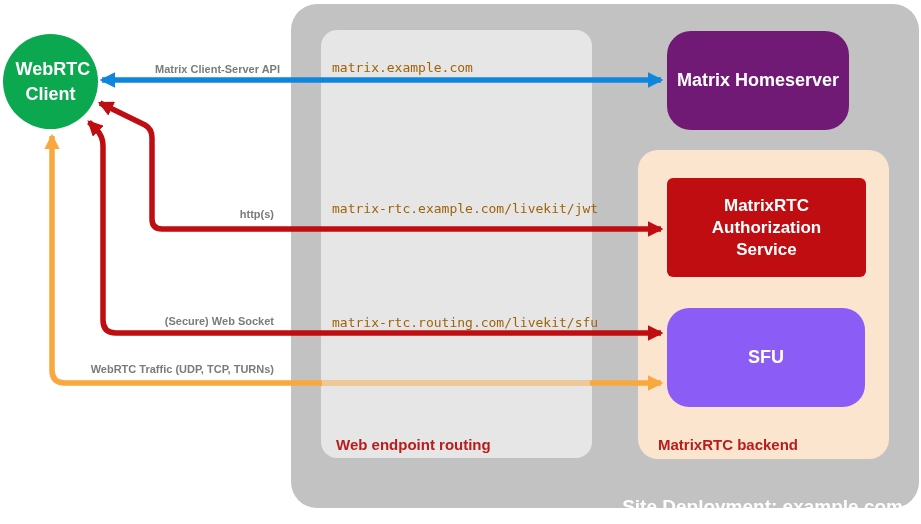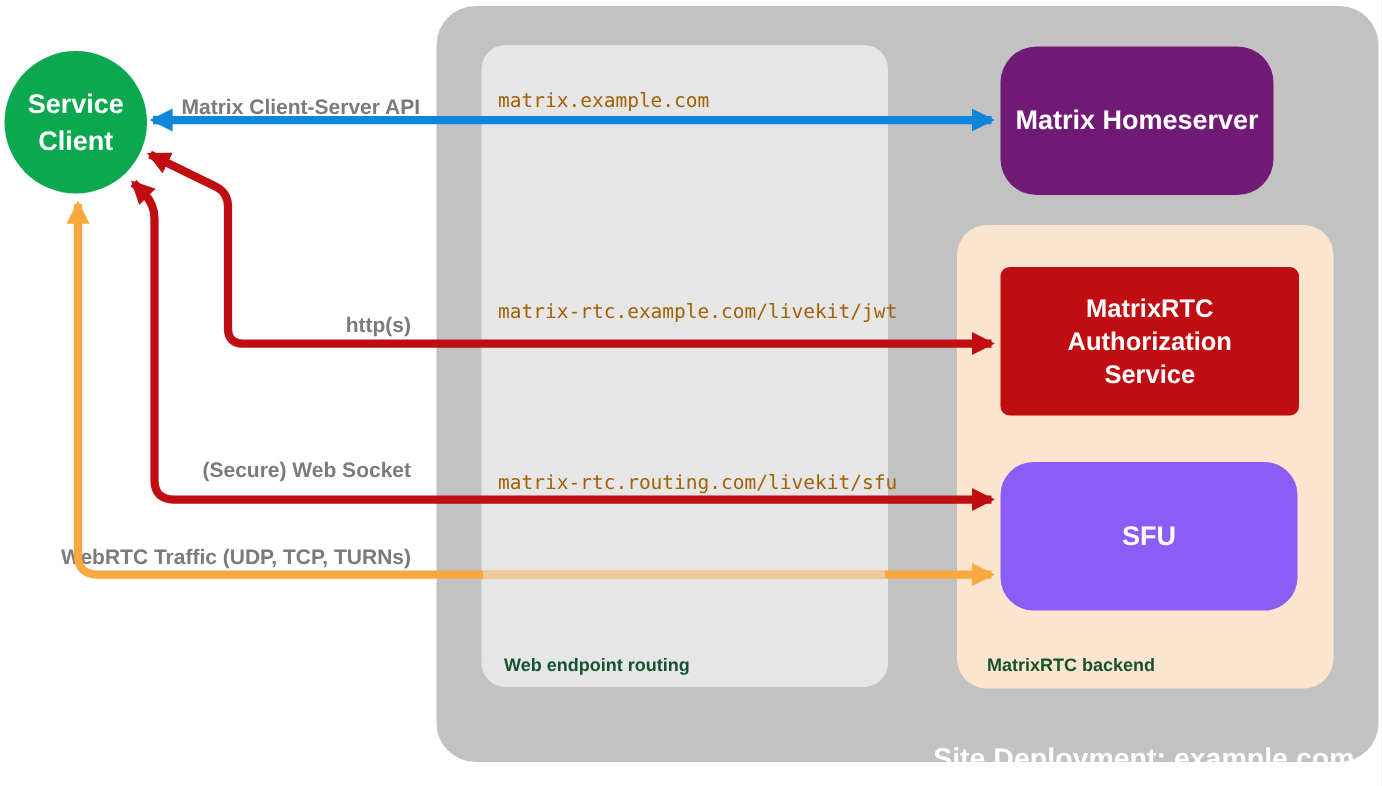--- a/index.html
+++ b/index.html
@@ -47,31 +47,31 @@
   }
   .client-circle {
     left: 3px; top: 34px; width: 95px; height: 95px;
     background: #0ca84f; border-radius: 50%;
     font-size: 18px; line-height: 25px;
   }
   .client-circle span { display: inline-block; max-width: 70px; }
 
   
   .conn-label {
-    font-size: 14px; font-weight: bold; color: #7b7b7b;
+    font-size: 11px; font-weight: bold; color: #7b7b7b;
     white-space: nowrap; text-align: right;
   }
   
   .endpoint-label {
     font-family: "DejaVu Sans Mono", monospace;
     font-size: 13px; color: #a16207; white-space: nowrap;
   }
   
   .panel-caption {
-    font-size: 12px; font-weight: bold; color: #14532d; white-space: nowrap;
+    font-size: 15px; font-weight: bold; color: #b91c1c; white-space: nowrap;
   }
   .site-caption {
     font-size: 19px; font-weight: bold; color: #ffffff;
     white-space: nowrap; text-align: right; margin-top: 14px;
   }
 
   svg.arrows { left: 0; top: 0; width: 921px; height: 524px; pointer-events: none; }
 </style>
 </head>
 <body>
@@ -90,30 +90,30 @@
 
   <div class="abs node auth-box">
     <span>MatrixRTC Authorization Service</span>
   </div>
 
   <div class="abs node sfu-box">
     <span>SFU</span>
   </div>
 
   <div class="abs node client-circle">
-    <span>Service Client</span>
+    <span>WebRTC Client</span>
   </div>
 
   <div class="abs endpoint-label" style="left:332px; top:60px;">matrix.example.com</div>
   <div class="abs endpoint-label" style="left:332px; top:201px;">matrix-rtc.example.com/livekit/jwt</div>
   <div class="abs endpoint-label" style="left:332px; top:315px;">matrix-rtc.routing.com/livekit/sfu</div>
 
   <div class="abs conn-label" style="right:641px; top:63px;">Matrix Client-Server API</div>
   <div class="abs conn-label" style="right:647px; top:208px;">http(s)</div>
-  <div class="abs conn-label" style="right:647px; top:305px;">(Secure) Web Socket</div>
+  <div class="abs conn-label" style="right:647px; top:315px;">(Secure) Web Socket</div>
   <div class="abs conn-label" style="right:647px; top:363px;">WebRTC Traffic (UDP, TCP, TURNs)</div>
 
   <div class="abs panel-caption" style="left:336px; top:436px;">Web endpoint routing</div>
   <div class="abs panel-caption" style="left:658px; top:436px;text-align:right;">MatrixRTC backend</div>
   <div class="abs site-caption" style="right:18px; top:482px;">Site Deployment: example.com</div>
 
   <svg class="abs arrows" viewBox="0 0 921 524" xmlns="http://www.w3.org/2000/svg">
     <defs>
       <marker id="ah-blue" viewBox="0 0 10 10" refX="8.5" refY="5" markerWidth="2.8" markerHeight="2.8" orient="auto-start-reverse">
         <path d="M0 0 L10 5 L0 10 z" fill="#0e86dc"></path>

